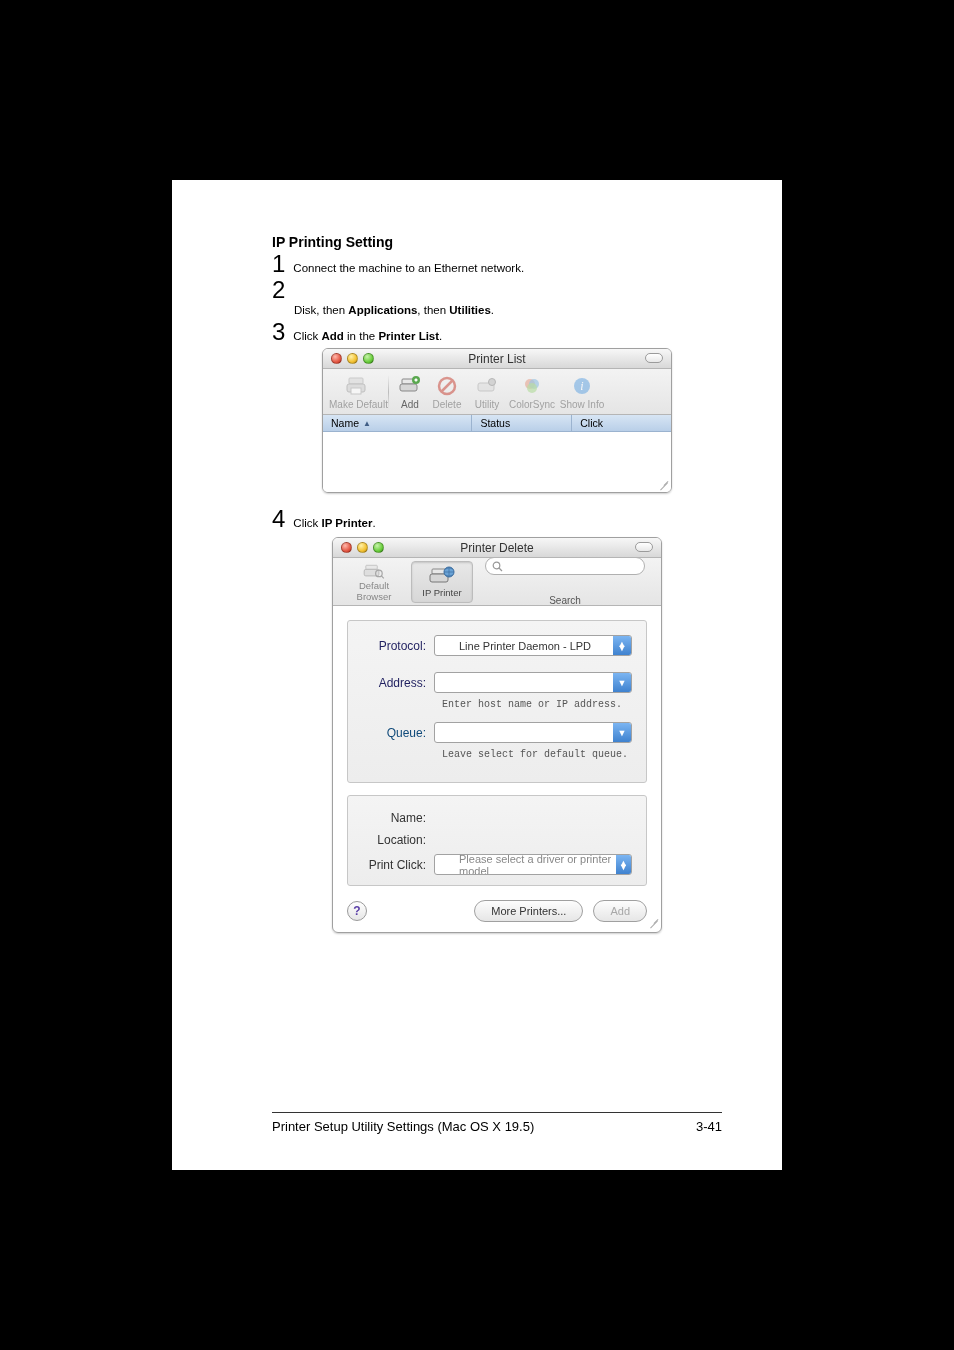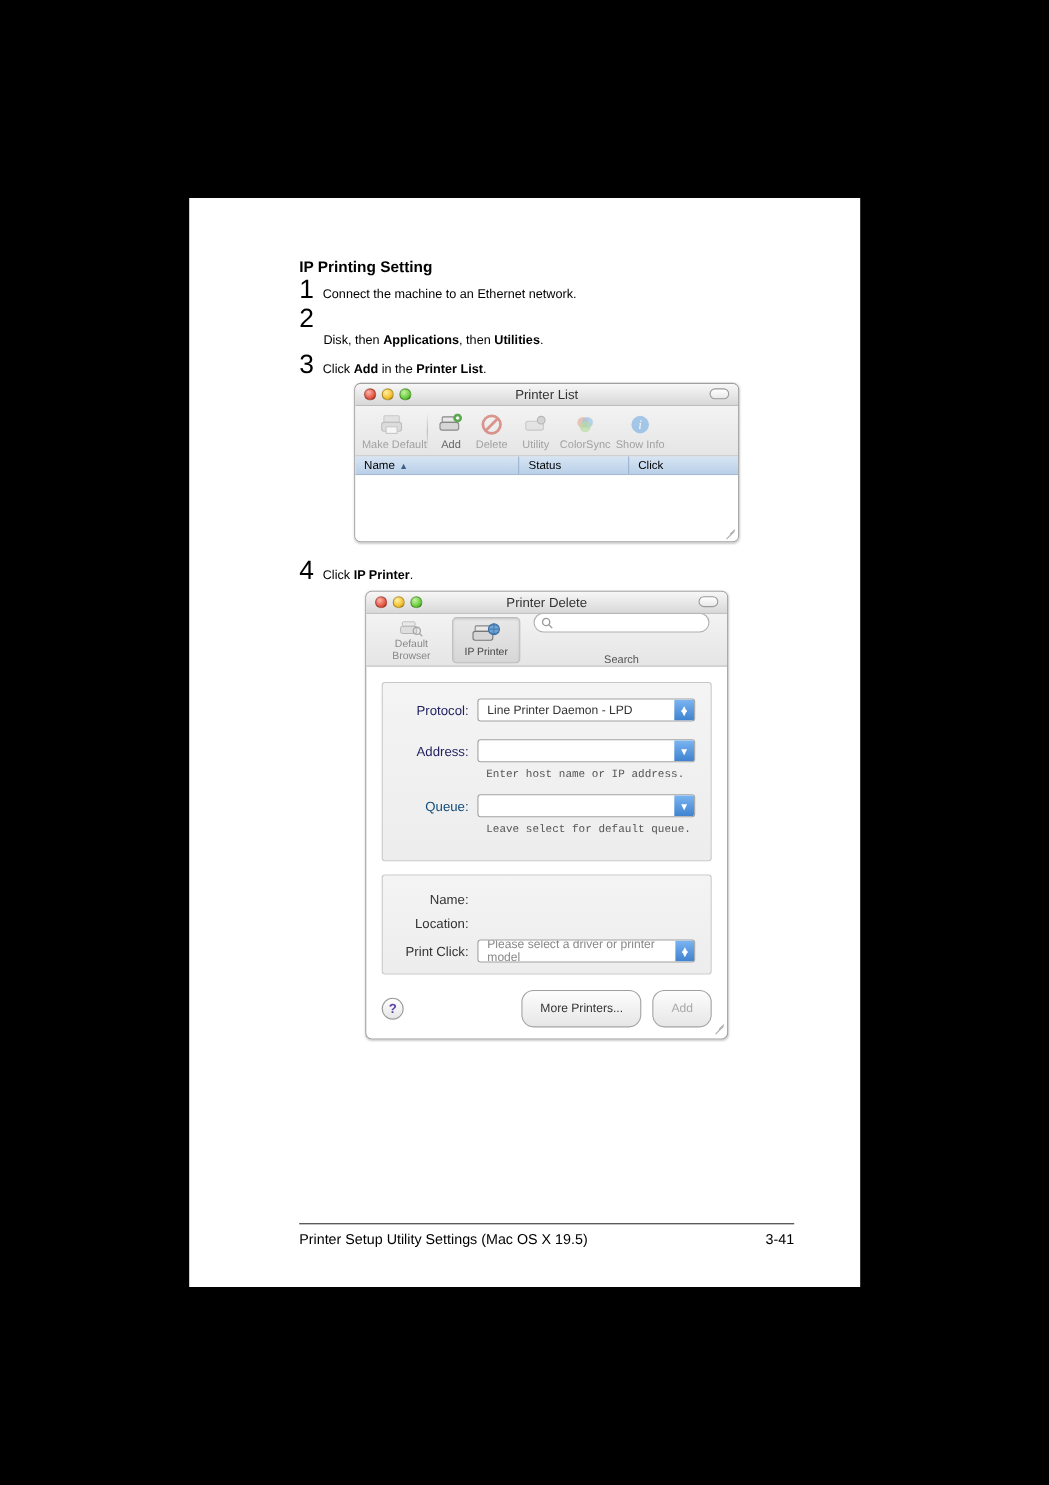--- a/index.html
+++ b/index.html
@@ -150,21 +150,21 @@
     background: linear-gradient(#f4f4f4,#ededed);
     padding: 14px 14px 10px 14px;
   }
   .row { display:flex; align-items:center; margin-bottom:6px; }
   .lbl { width: 72px; text-align:right; font-size:12px; color:#1f1f5f; padding-right:8px; }
   .lbl.queue { color: #104a7a; }
   .lbl.name, .lbl.loc, .lbl.print { color:#333; }
   .aqua-select {
     flex:1; height:21px; border:1px solid #a2a2a2; border-radius:3px;
     background:#fff; display:flex; align-items:center; justify-content:space-between;
-    font-size:11px; color:#333; padding-left:8px; overflow:hidden;
+    font-size:11px; color:#333; padding-left:24px; overflow:hidden;
   }
   .end-cap {
     width:18px; height:100%;
     background: linear-gradient(#7bb5f2,#3f82cf);
     display:flex; align-items:center; justify-content:center;
     color:#fff; font-size:9px; flex-direction:column; line-height:6px;
   }
   .end-cap .up { transform: translateY(1px); }
   .end-cap .dn { transform: translateY(-1px); }
   .end-cap.single { flex-direction: row; }
@@ -182,21 +182,21 @@
   }
   .help-btn {
     width:20px; height:20px; border-radius:50%;
     border:1px solid #9a9a9a;
     background: linear-gradient(#fff,#e6e6e6);
     display:flex; align-items:center; justify-content:center;
     font-size:12px; color:#5b3fa8; font-weight:bold;
   }
   .spacer { flex:1; }
   .push-btn {
-    height:34px; padding: 0 16px;
+    height:22px; padding: 0 16px;
     border:1px solid #a0a0a0; border-radius:11px;
     background: linear-gradient(#fdfdfd,#e6e6e6);
     font-size:11px; color:#333;
     display:flex; align-items:center;
   }
   .push-btn.disabled { color:#a8a8a8; }
 
   
   .footer-rule { border-top:1px solid #333; margin-top: auto; }
   .footer-row {

